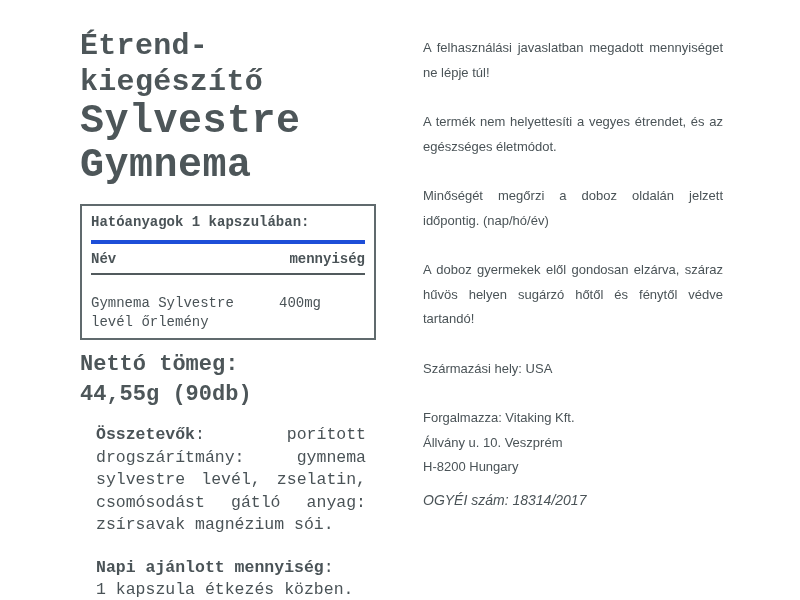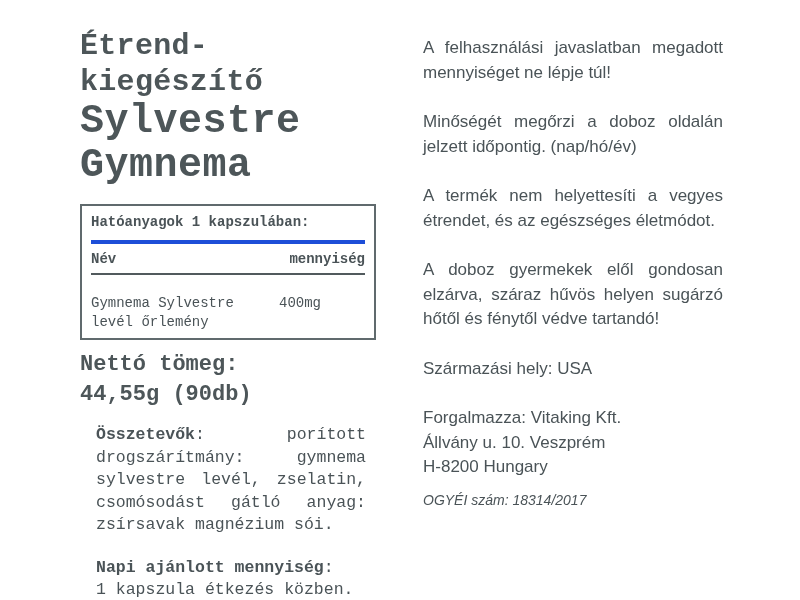--- a/index.html
+++ b/index.html
@@ -28,21 +28,21 @@
   .table-row { display: flex; justify-content: space-between; font-size: 14px; line-height: 19px; padding-top: 19px; }
   .table-row .name { width: 180px; }
   .table-row .amount { width: 80px; text-align: left; padding-right: 6px; }
 
   .net { margin-top: 10px; font-size: 22px; font-weight: bold; line-height: 30px; color: #4d5659; }
   .para { font-size: 16.5px; line-height: 22.5px; text-align: justify; margin: 16px; }
   .para b { font-weight: bold; }
   .ingredients { margin-top: 14px; }
   .daily { margin-top: 20px; }
 
-  .right-para { font-size: 17px; line-height: 24.5px; text-align: justify; margin: 0 0 25px 0; }
+  .right-para { font-size: 13px; line-height: 24.5px; text-align: justify; margin: 0 0 25px 0; }
   .right-para.nojust { text-align: left; }
   .reg { font-size: 14px; font-style: italic; line-height: 18px; margin-top: -14px; }
 </style>
 </head>
 <body>
 
 <div class="col-left">
   <div class="subtitle">Étrend-kiegészítő</div>
   <div class="title">Sylvestre</div>
   <div class="title">Gymnema</div>
@@ -64,22 +64,22 @@
     <div>44,55g (90db)</div>
   </div>
 
   <p class="para ingredients"><b>Összetevők</b><span>: porított drogszárítmány: gymnema sylvestre levél, zselatin, csomósodást gátló anyag: zsírsavak magnézium sói.</span></p>
 
   <p class="para daily"><b>Napi ajánlott mennyiség</b><span>:</span><br><span>1 kapszula étkezés közben.</span></p>
 </div>
 
 <div class="col-right">
   <p class="right-para">A felhasználási javaslatban megadott mennyiséget ne lépje túl!</p>
+  <p class="right-para">A termék nem helyettesíti a vegyes étrendet, és az egészséges életmódot.</p>
   <p class="right-para">Minőségét megőrzi a doboz oldalán jelzett időpontig. (nap/hó/év)</p>
-  <p class="right-para">A termék nem helyettesíti a vegyes étrendet, és az egészséges életmódot.</p>
   <p class="right-para">A doboz gyermekek elől gondosan elzárva, száraz hűvös helyen sugárzó hőtől és fénytől védve tartandó!</p>
   <p class="right-para nojust">Származási hely: USA</p>
   <p class="right-para nojust">
     <span>Forgalmazza: Vitaking Kft.</span><br>
     <span>Állvány u. 10.  Veszprém</span><br>
     <span>H-8200 Hungary</span>
   </p>
   <div class="reg">OGYÉI szám: 18314/2017</div>
 </div>
 

